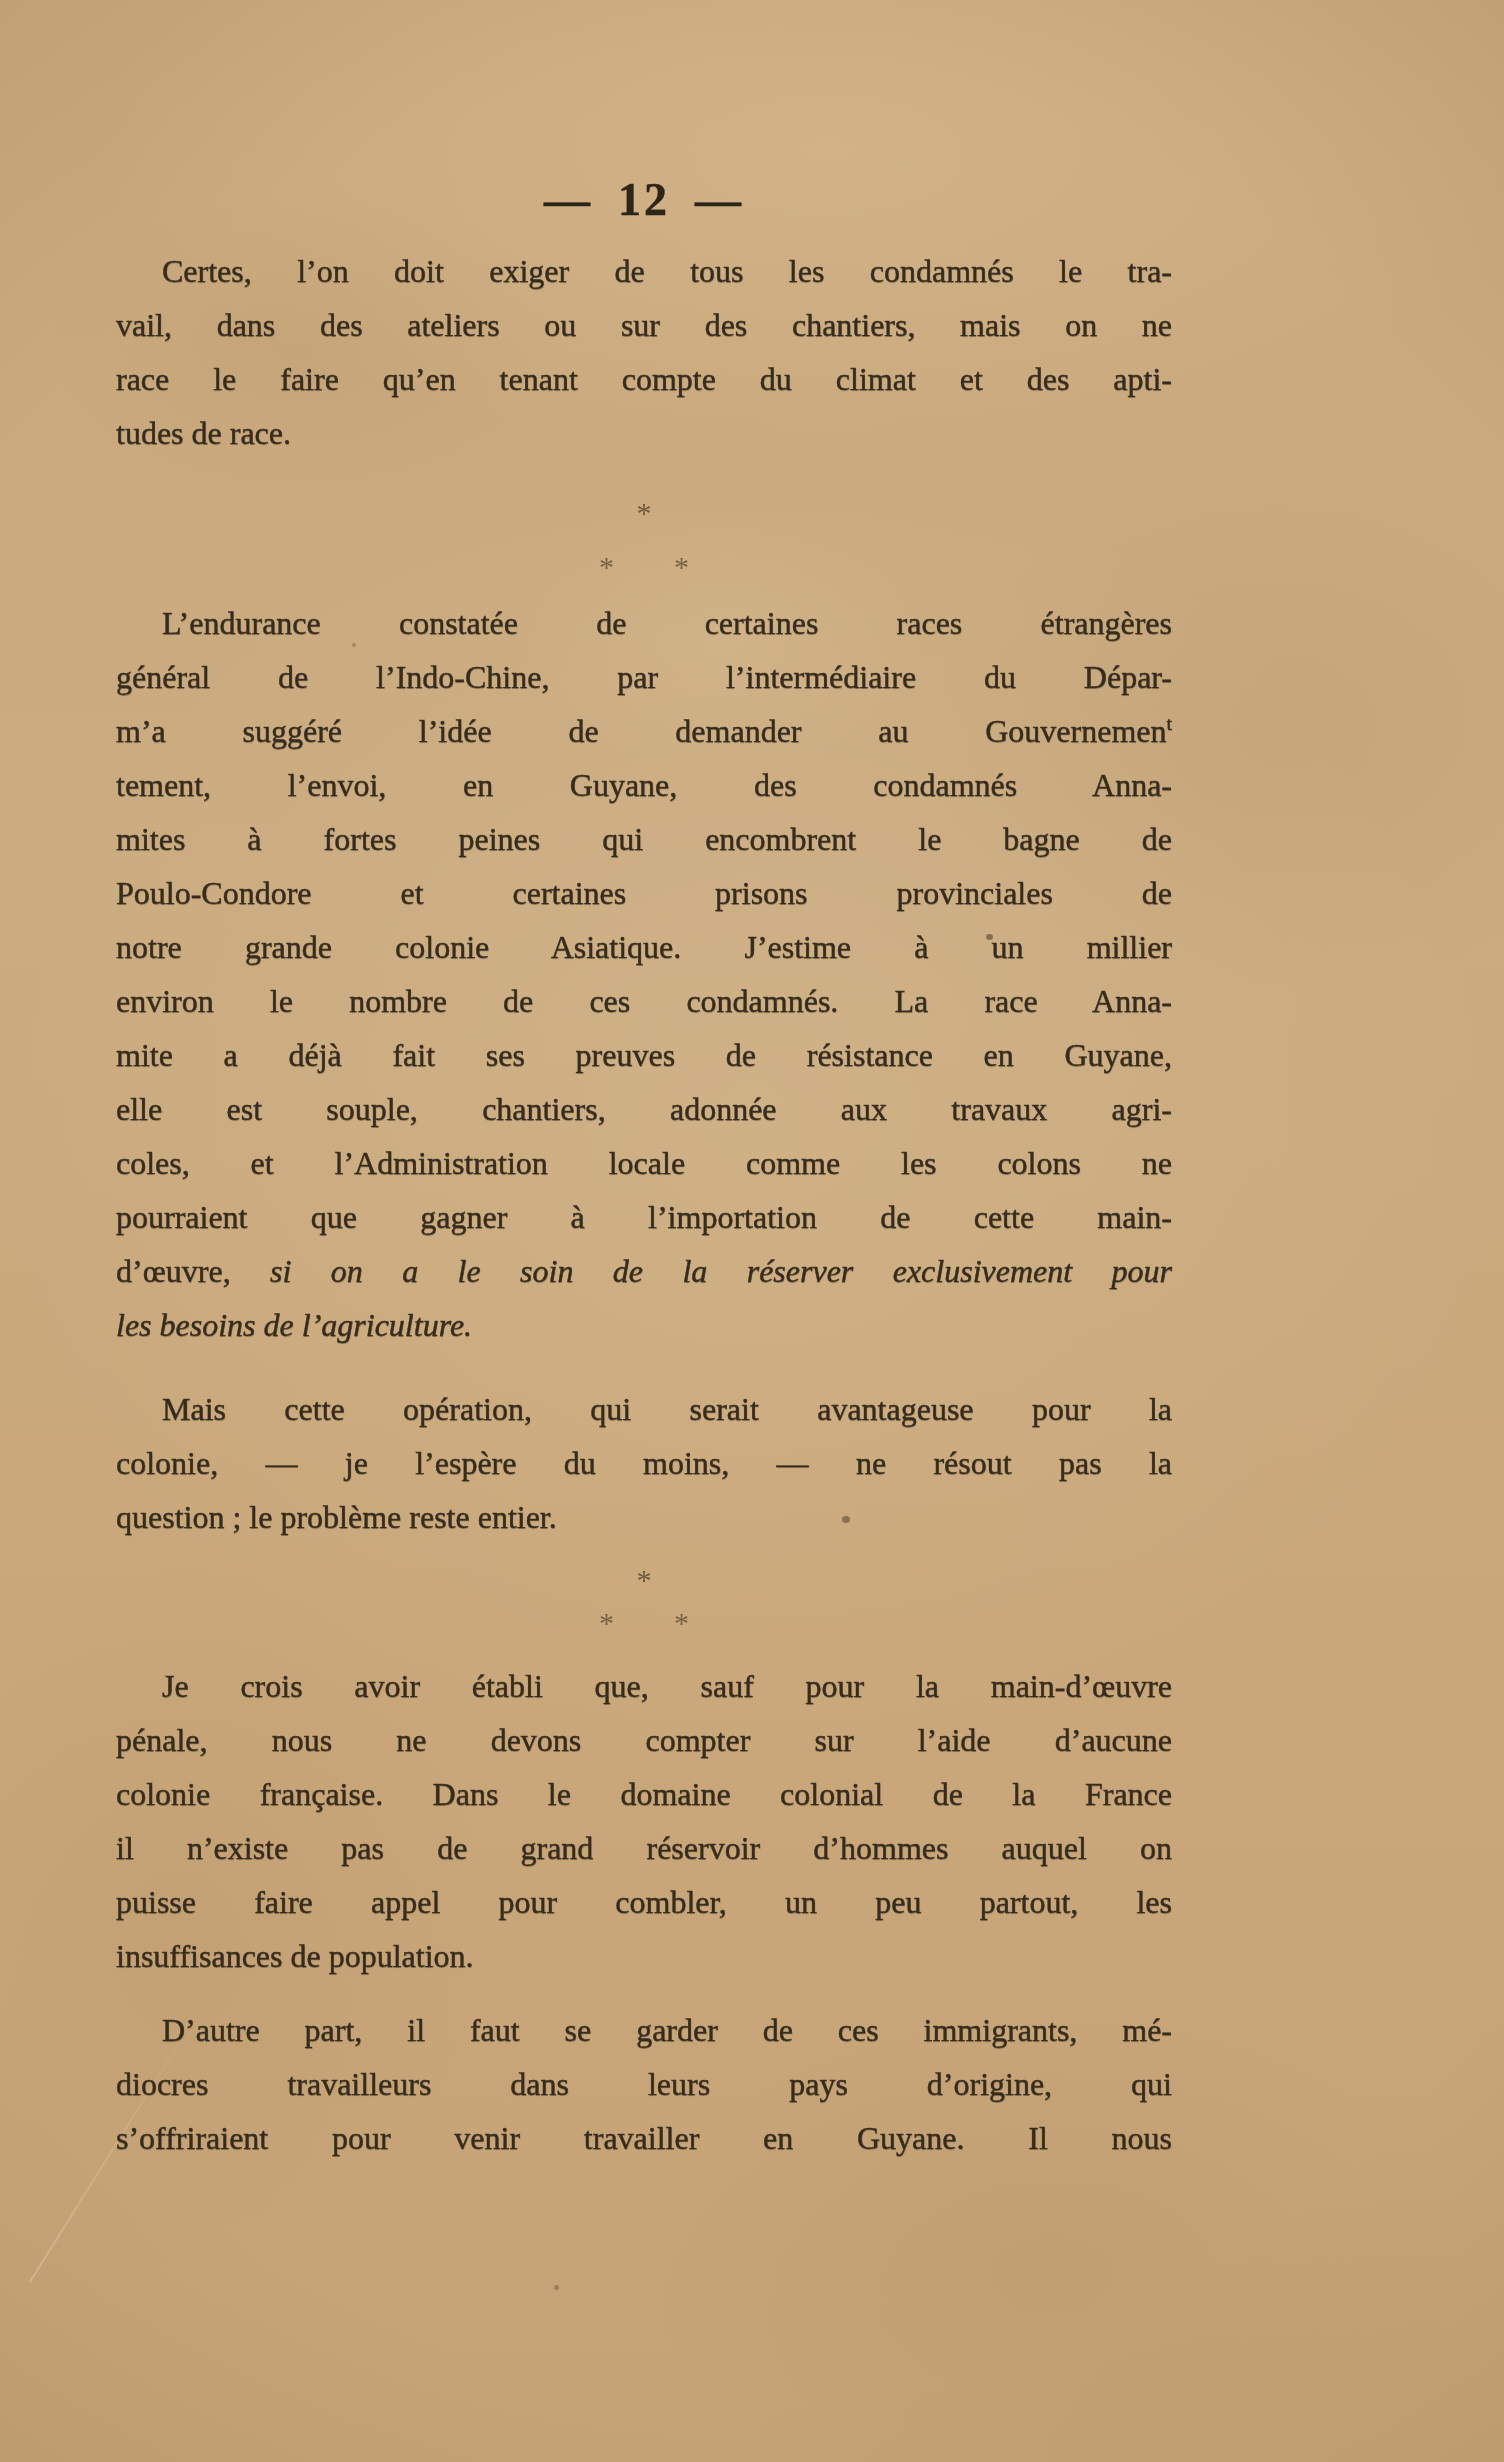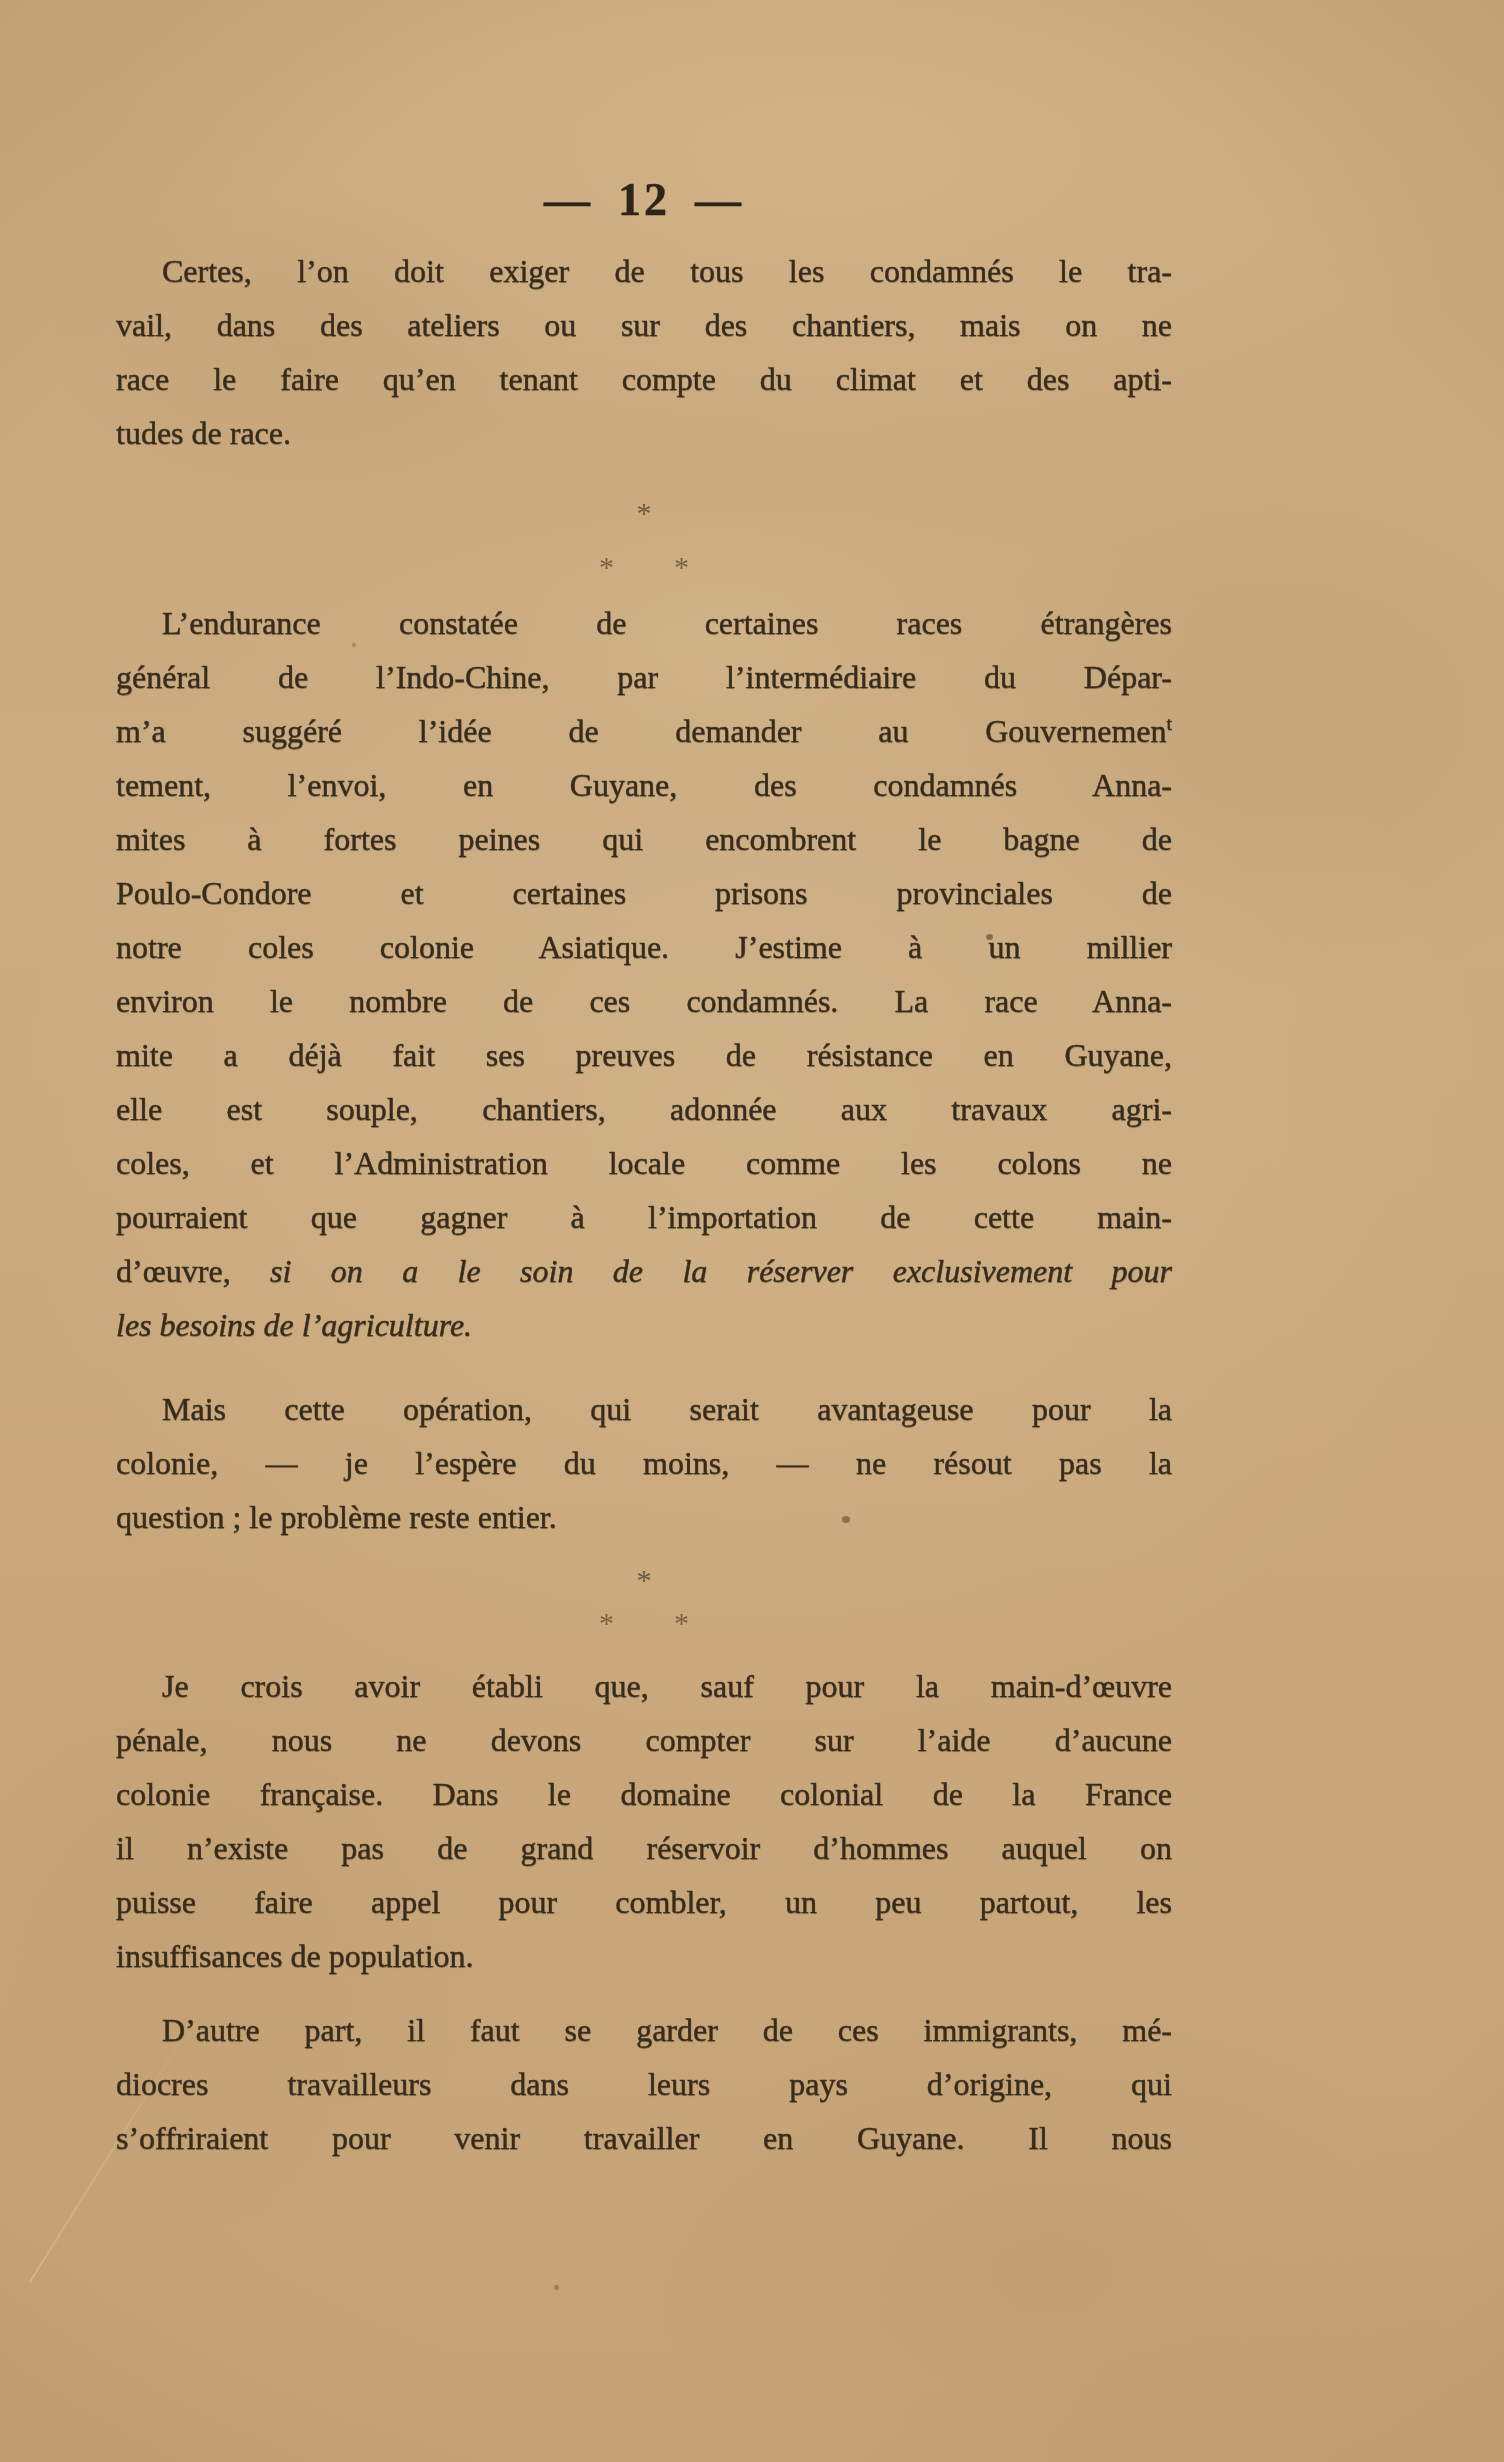--- a/index.html
+++ b/index.html
@@ -87,21 +87,21 @@
     <div class="row2">*  *</div>
   </div>
 
   <div class="para p2">
       <div class="line ind"><span>L’endurance constatée de certaines races étrangères</span></div>
       <div class="line"><span>général de l’Indo-Chine, par l’intermédiaire du Dépar-</span></div>
       <div class="line"><span>m’a suggéré l’idée de demander au Gouvernemen</span><span class="sup">t</span></div>
       <div class="line"><span>tement, l’envoi, en Guyane, des condamnés Anna-</span></div>
       <div class="line"><span>mites à fortes peines qui encombrent le bagne de</span></div>
       <div class="line"><span>Poulo-Condore et certaines prisons provinciales de</span></div>
-      <div class="line"><span>notre coles colonie Asiatique. J’estime à un millier</span></div>
+      <div class="line"><span>notre grande colonie Asiatique. J’estime à un millier</span></div>
       <div class="line"><span>environ le nombre de ces condamnés. La race Anna-</span></div>
       <div class="line"><span>mite a déjà fait ses preuves de résistance en Guyane,</span></div>
       <div class="line"><span>elle est souple, chantiers, adonnée aux travaux agri-</span></div>
       <div class="line"><span>coles, et l’Administration locale comme les colons ne</span></div>
       <div class="line"><span>pourraient que gagner à l’importation de cette main-</span></div>
       <div class="line"><span>d’œuvre, </span><span class="it">si on a le soin de la réserver exclusivement pour</span></div>
       <div class="line end"><span class="it">les besoins de l’agriculture.</span></div>
     </div>
 
   <div class="para p3">

